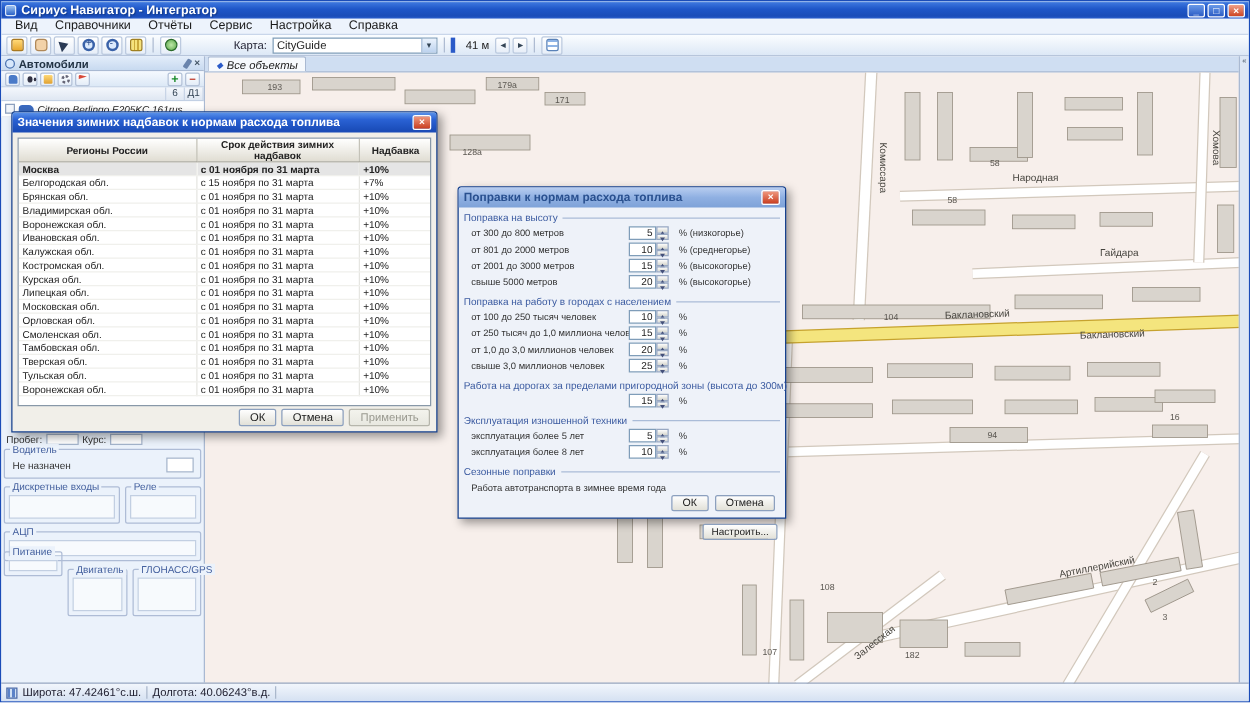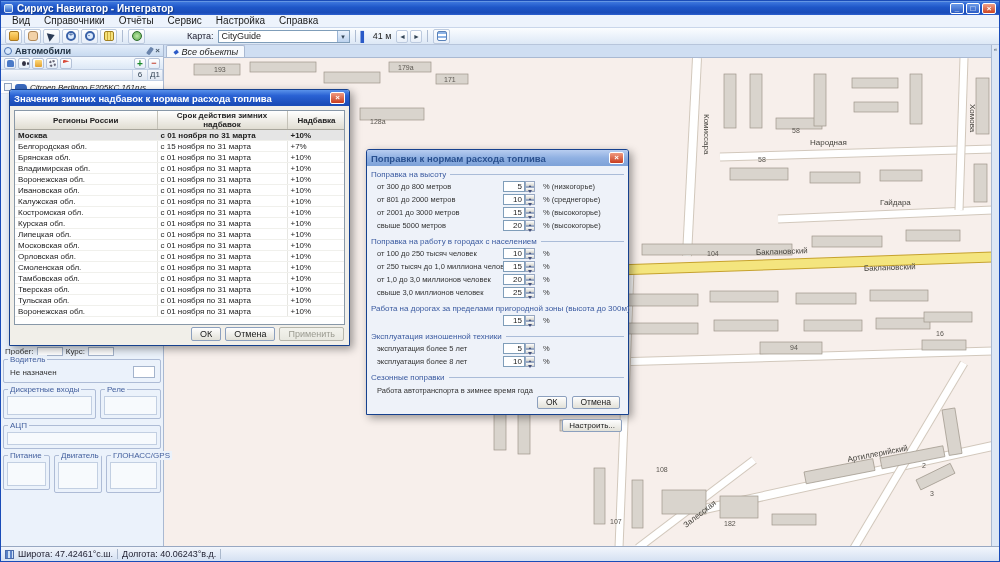--- a/index.html
+++ b/index.html
@@ -382,21 +382,21 @@
           <div class="inner"></div>
         </div>
         <div class="gbox" style="left: 99px; top: 344px; width: 61px; height: 30px;">
           <span class="cap">Реле</span>
           <div class="inner"></div>
         </div>
         <div class="gbox" style="left: 2px; top: 380px; width: 158px; height: 24px;">
           <span class="cap">АЦП</span>
           <div class="inner"></div>
         </div>
-        <div class="gbox" style="left: 2px; top: 410px; width: 47px; height: 35px;">
+        <div class="gbox" style="left: 2px; top: 396px; width: 47px; height: 20px;">
           <span class="cap">Питание</span>
           <div class="inner"></div>
         </div>
         <div class="gbox" style="left: 53px; top: 410px; width: 48px; height: 38px;">
           <span class="cap">Двигатель</span>
           <div class="inner"></div>
         </div>
         <div class="gbox" style="left: 105px; top: 410px; width: 55px; height: 38px;">
           <span class="cap">ГЛОНАСС/GPS</span>
           <div class="inner"></div>

